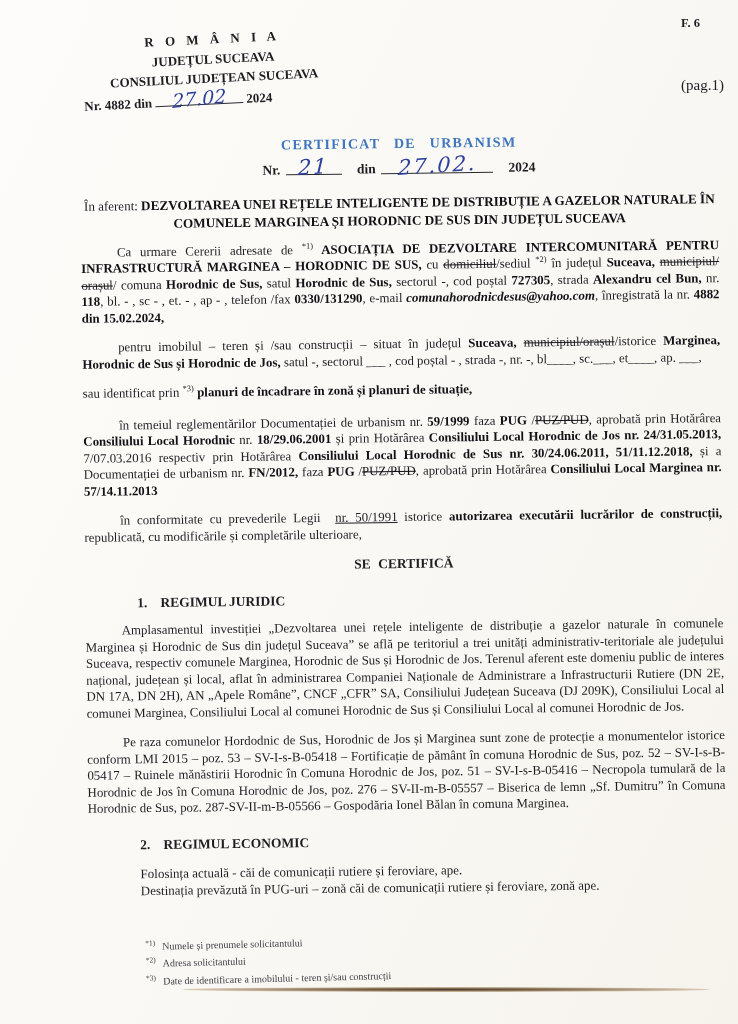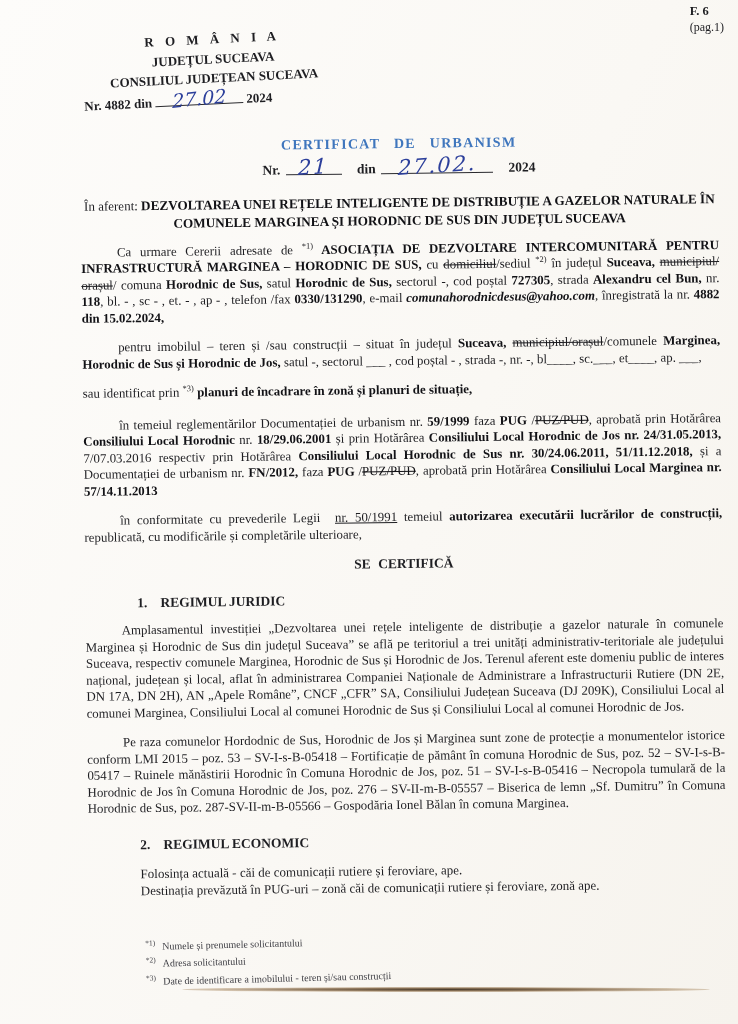--- a/index.html
+++ b/index.html
@@ -4,23 +4,23 @@
 <style>
   html,body{margin:0;padding:0;background:#d8d8d8;}
   .page{
     position:relative;width:738px;height:1024px;margin:0 auto;
     background:linear-gradient(115deg,#fdfcfa 0%,#faf8f4 55%,#f6f3ed 100%);
     overflow:hidden;
     font-family:"Liberation Serif","DejaVu Serif",serif;
     color:#1e1e22;
   }
   .doc{position:absolute;left:78px;top:8px;width:638px;transform:rotate(-0.7deg);transform-origin:50% 0;}
-  .formref{position:absolute;top:4px;right:14px;text-align:left;line-height:1.25;}
+  .formref{position:absolute;top:16px;right:14px;text-align:left;line-height:1.25;}
   .formref .code{font-weight:bold;font-size:12.5px;}
-  .formref .pag{font-size:12px;}
+  .formref .pag{font-size:15px;margin-top:44px;}
   .header-block{
     width:262px;margin:24px 0 0 4px;text-align:center;
     font-weight:bold;font-size:13px;line-height:1.5;
     transform:rotate(-2.1deg);transform-origin:0 50%;
   }
   .country{letter-spacing:4px;}
   .regline{white-space:nowrap;text-align:left;font-size:13px;font-weight:bold;margin-top:2px;}
   .blank{display:inline-block;border-bottom:1.4px solid #2a2a2e;text-align:center;line-height:0.55;vertical-align:baseline;}
   .blank-reg{min-width:88px;}
   .blank-nr{min-width:56px;}
@@ -100,27 +100,27 @@
       <span>2024</span>
     </div>
 
     <div class="scope">
       <span>În aferent:</span>
       <span class="b">DEZVOLTAREA UNEI REȚELE INTELIGENTE DE DISTRIBUȚIE A GAZELOR NATURALE ÎN COMUNELE MARGINEA ȘI HORODNIC DE SUS DIN JUDEȚUL SUCEAVA</span>
     </div>
 
     <p class="para p-request"><span>Ca urmare Cererii adresate de </span><sup class="sup">*1)</sup><span class="b"> ASOCIAȚIA DE DEZVOLTARE INTERCOMUNITARĂ PENTRU INFRASTRUCTURĂ MARGINEA – HORODNIC DE SUS,</span><span> cu </span><span class="strike">domiciliul</span><span>/sediul </span><sup class="sup">*2)</sup><span> în județul </span><span class="b">Suceava, </span><span class="strike">municipiul/ orașul</span><span>/ comuna </span><span class="b">Horodnic de Sus, </span><span>satul </span><span class="b">Horodnic de Sus, </span><span>sectorul -, cod poștal </span><span class="b">727305</span><span>, strada </span><span class="b">Alexandru cel Bun, </span><span>nr. </span><span class="b">118</span><span>, bl. - , sc - , et. - , ap - , telefon /fax </span><span class="b">0330/131290</span><span>, e-mail </span><span class="bi">comunahorodnicdesus@yahoo.com</span><span>, înregistrată la nr. </span><span class="b">4882 din 15.02.2024,</span></p>
 
-    <p class="para p-property"><span>pentru imobilul – teren și /sau construcții – situat în județul </span><span class="b">Suceava, </span><span class="strike">municipiul/orașul</span><span>/comunele </span><span class="b">Marginea, Horodnic de Sus și Horodnic de Jos, </span><span>satul -,  sectorul ___ , cod poștal - , strada  -, nr. -, bl____, sc.___, et____, ap. ___,</span></p>
+    <p class="para p-property"><span>pentru imobilul – teren și /sau construcții – situat în județul </span><span class="b">Suceava, </span><span class="strike">municipiul/orașul</span><span>/istorice </span><span class="b">Marginea, Horodnic de Sus și Horodnic de Jos, </span><span>satul -,  sectorul ___ , cod poștal - , strada  -, nr. -, bl____, sc.___, et____, ap. ___,</span></p>
 
     <p class="para ident-line"><span>sau identificat prin </span><sup class="sup">*3)</sup><span class="b">  planuri de încadrare în zonă și planuri de situație,</span></p>
 
     <p class="para p-legal"><span>în temeiul reglementărilor Documentației de urbanism nr. </span><span class="b">59/1999</span><span> faza </span><span class="b">PUG</span><span> /</span><span class="b-strike">PUZ/PUD</span><span>,  aprobată prin Hotărârea </span><span class="b">Consiliului Local Horodnic</span><span> nr. </span><span class="b">18/29.06.2001</span><span> și prin Hotărârea </span><span class="b">Consiliului Local Horodnic de Jos nr. 24/31.05.2013,</span><span> 7/07.03.2016 respectiv prin Hotărârea </span><span class="b">Consiliului Local Horodnic de Sus nr. 30/24.06.2011, 51/11.12.2018,</span><span> și a Documentației de urbanism nr. </span><span class="b">FN/2012,</span><span> faza </span><span class="b">PUG</span><span> /</span><span class="b-strike">PUZ/PUD</span><span>, aprobată prin Hotărârea </span><span class="b">Consiliului Local Marginea nr. 57/14.11.2013</span></p>
 
-    <p class="para p-conf"><span>în conformitate cu prevederile Legii </span><span class="u">nr. 50/1991</span><span> temeiul </span><span class="b">autorizarea executării lucrărilor de construcții,</span><span> republicată, cu modificările și completările ulterioare,</span></p>
+    <p class="para p-conf"><span>în conformitate cu prevederile Legii </span><span class="u">nr. 50/1991</span><span> istorice </span><span class="b">autorizarea executării lucrărilor de construcții,</span><span> republicată, cu modificările și completările ulterioare,</span></p>
 
     <div class="certify">SE CERTIFICĂ</div>
 
     <div class="sec-head">
       <span class="num">1.</span><span>REGIMUL JURIDIC</span>
     </div>
     <p class="para p-jur1">Amplasamentul investiției „Dezvoltarea unei rețele inteligente de distribuție a gazelor naturale în comunele Marginea și Horodnic de Sus din județul Suceava” se află pe teritoriul a trei unități administrativ-teritoriale ale județului Suceava, respectiv comunele Marginea, Horodnic de Sus și Horodnic de Jos. Terenul aferent este domeniu public de interes național, județean și local, aflat în administrarea Companiei Naționale de Administrare a Infrastructurii Rutiere (DN 2E, DN 17A, DN 2H), AN „Apele Române”, CNCF „CFR” SA, Consiliului Județean Suceava (DJ 209K), Consiliului Local al comunei Marginea, Consiliului Local al comunei Horodnic de Sus și Consiliului Local al comunei Horodnic de Jos.</p>
     <p class="para p-jur2">Pe raza comunelor Hordodnic de Sus, Horodnic de Jos și Marginea sunt zone de protecție a monumentelor istorice conform  LMI 2015 – poz. 53 – SV-I-s-B-05418 – Fortificație de pământ în comuna Horodnic de Sus, poz. 52 – SV-I-s-B-05417 – Ruinele mănăstirii Horodnic în Comuna Horodnic de Jos, poz. 51 – SV-I-s-B-05416 – Necropola tumulară de la Horodnic de Jos în Comuna Horodnic de Jos, poz. 276 – SV-II-m-B-05557 – Biserica de lemn „Sf. Dumitru” în Comuna Horodnic de Sus, poz. 287-SV-II-m-B-05566 – Gospodăria Ionel Bălan în comuna Marginea.</p>
 
     <div class="sec-head">

